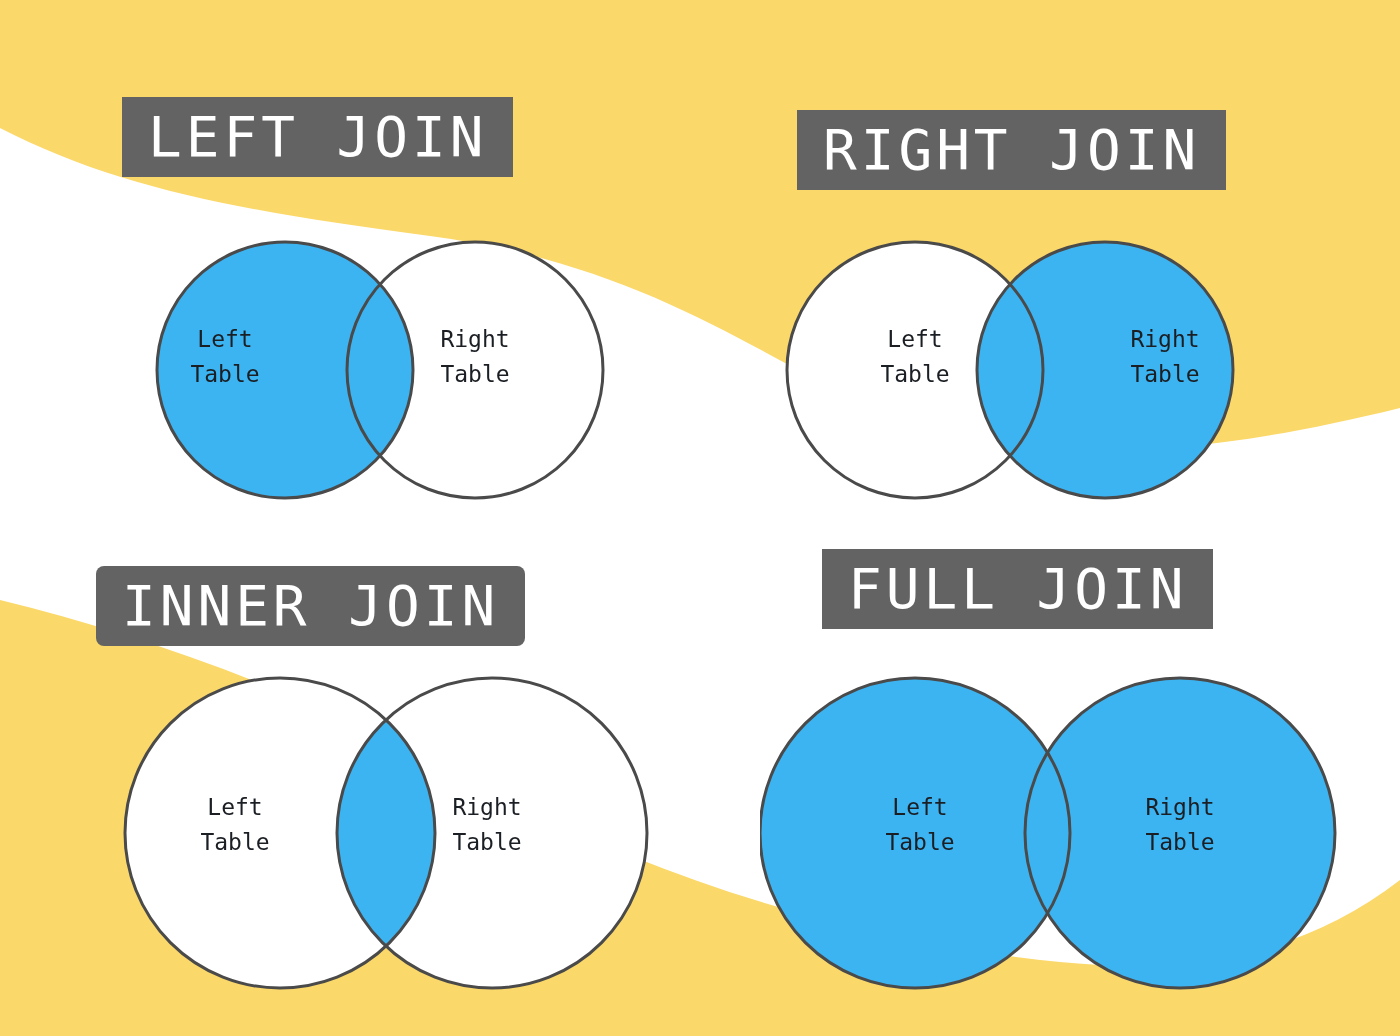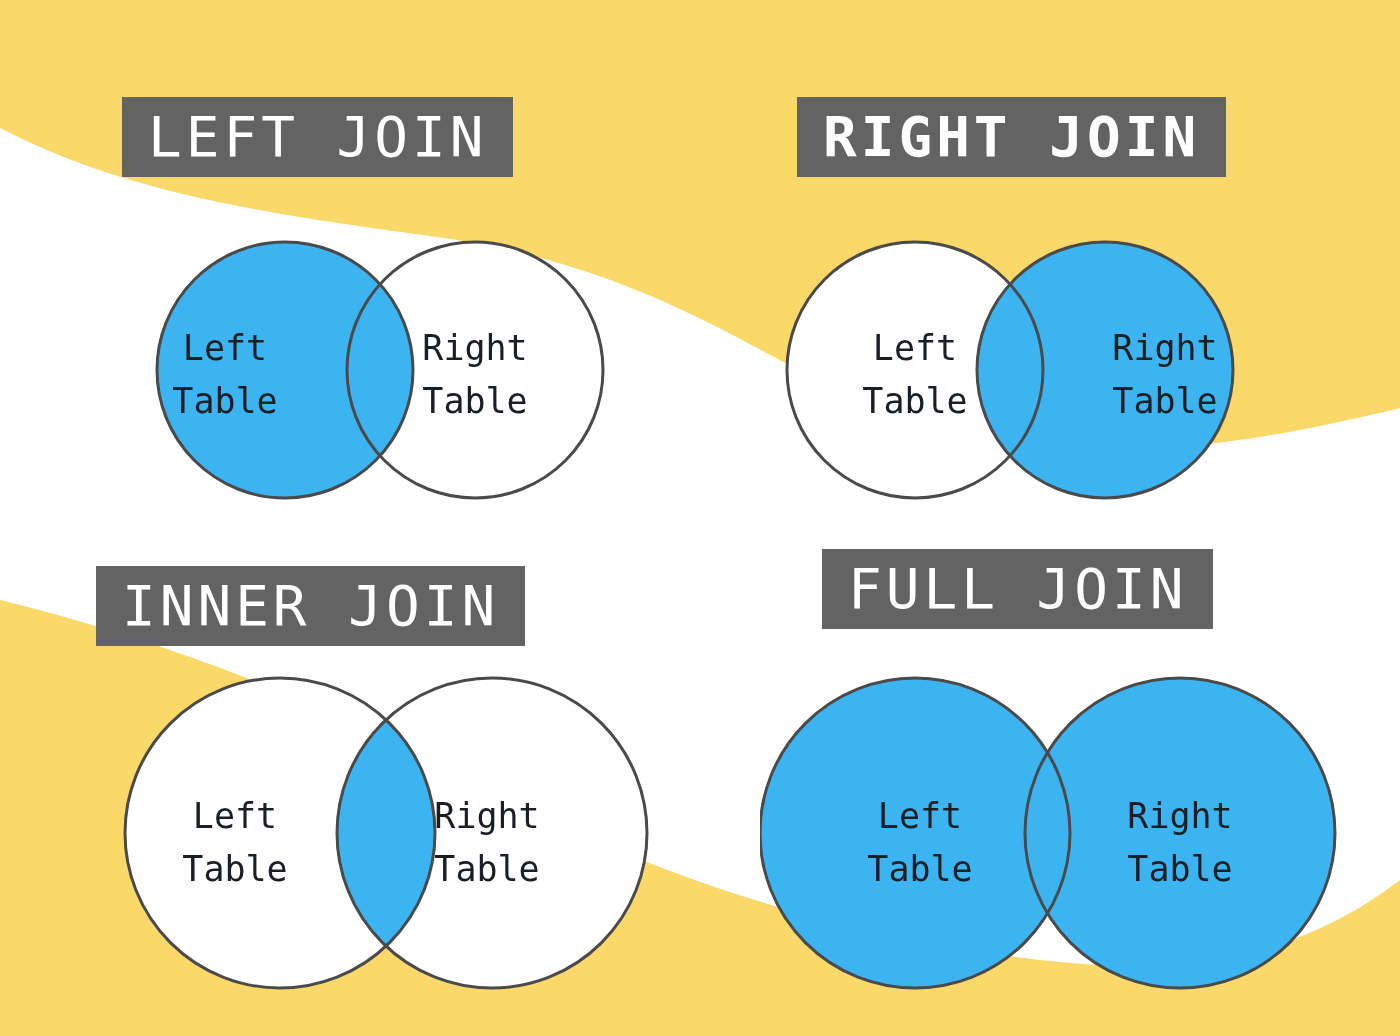--- a/index.html
+++ b/index.html
@@ -39,21 +39,21 @@
     padding: 16px 26px;
     height: 80px;
     box-sizing: border-box;
   }
   .venn {
     position: absolute;
   }
   .venn-label {
     position: absolute;
     font-family: "DejaVu Sans Mono", "Liberation Mono", monospace;
-    font-size: 35px;
+    font-size: 23px;
     line-height: 1.52;
     color: #1b1f24;
     text-align: center;
     white-space: pre;
     pointer-events: none;
   }
 </style>
 </head>
 <body>
 
@@ -96,21 +96,21 @@
       <circle cx="225" cy="175" r="128" fill="none" stroke="#4A4A4A" stroke-width="3"></circle>
       <circle cx="415" cy="175" r="128" fill="none" stroke="#4A4A4A" stroke-width="3"></circle>
     </svg>
 
     <div class="venn-label" style="left:135px; top:322px; width:180px;"><span>Left</span><br><span>Table</span></div>
 
     <div class="venn-label" style="left:385px; top:322px; width:180px;"><span>Right</span><br><span>Table</span></div>
   </div>
 
   <div class="panel">
-    <div class="title-bar" style="left:797px; top:97px;font-weight:bold;">RIGHT JOIN</div>
+    <div class="title-bar" style="left:797px; top:110px;">RIGHT JOIN</div>
 
     <svg class="venn" style="left:750px; top:195px;" width="580" height="350" viewBox="0 0 580 350">
       <defs>
         <clipPath id="clip-rj-left">
           <circle cx="165" cy="175" r="128"></circle>
         </clipPath>
       </defs>
       <circle cx="165" cy="175" r="128" fill="#FFFFFF"></circle>
       <circle cx="355" cy="175" r="128" fill="#3DB4F2"></circle>
       <g clip-path="url(#clip-rj-left)">
@@ -119,21 +119,21 @@
       <circle cx="165" cy="175" r="128" fill="none" stroke="#4A4A4A" stroke-width="3"></circle>
       <circle cx="355" cy="175" r="128" fill="none" stroke="#4A4A4A" stroke-width="3"></circle>
     </svg>
 
     <div class="venn-label" style="left:825px; top:322px; width:180px;"><span>Left</span><br><span>Table</span></div>
 
     <div class="venn-label" style="left:1075px; top:322px; width:180px;"><span>Right</span><br><span>Table</span></div>
   </div>
 
   <div class="panel">
-    <div class="title-bar" style="left:96px; top:566px;">INNER JOIN</div>
+    <div class="title-bar" style="left:96px; top:566px;border-radius:8px;">INNER JOIN</div>
 
     <svg class="venn" style="left:60px; top:665px;" width="600" height="340" viewBox="0 0 600 340">
       <defs>
         <clipPath id="clip-ij-right">
           <circle cx="432" cy="168" r="155"></circle>
         </clipPath>
       </defs>
       <circle cx="220" cy="168" r="155" fill="#FFFFFF"></circle>
       <circle cx="432" cy="168" r="155" fill="#FFFFFF"></circle>
       <g clip-path="url(#clip-ij-right)">

